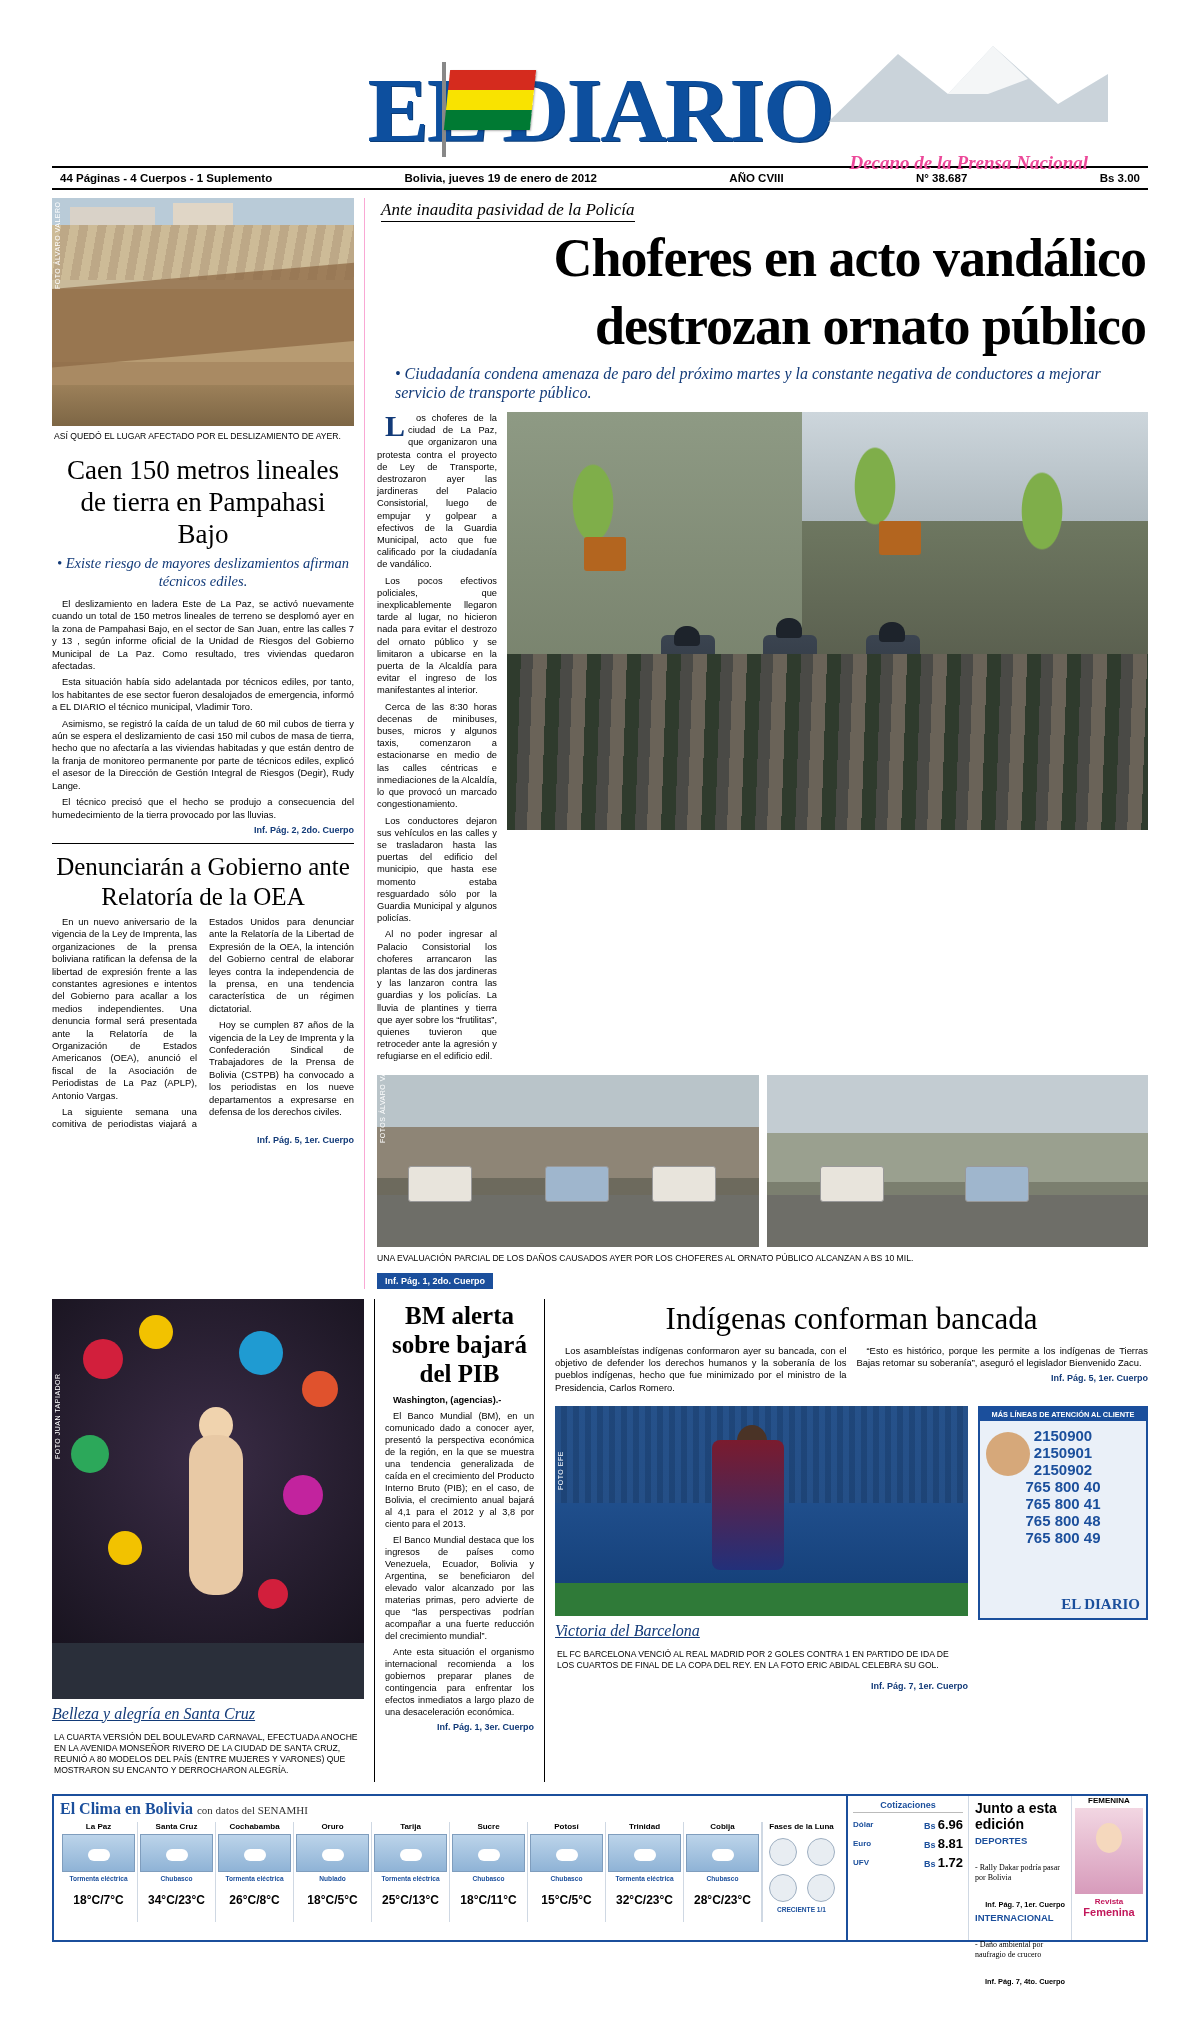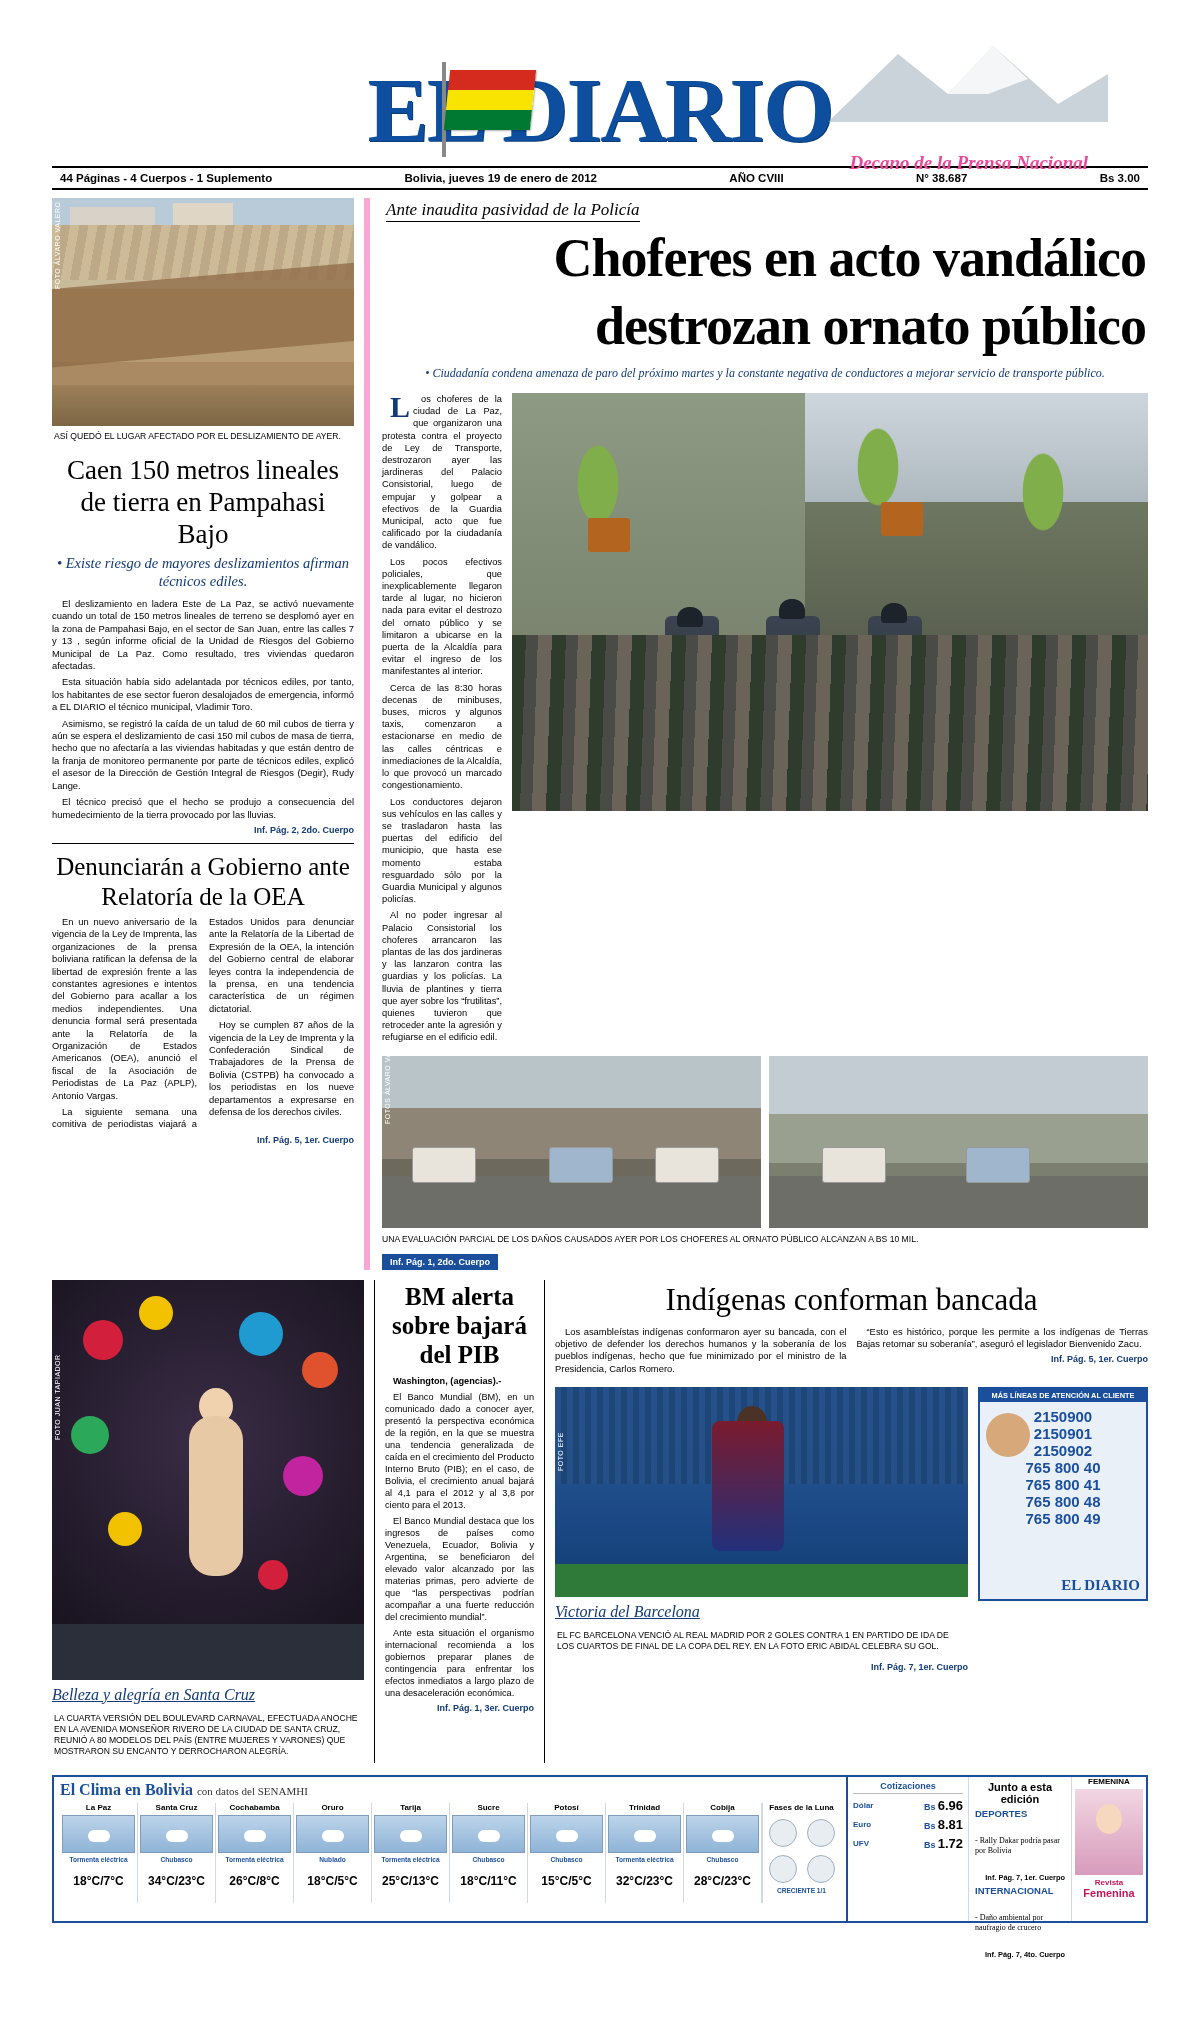--- a/index.html
+++ b/index.html
@@ -35,21 +35,21 @@
     display:flex;justify-content:space-between;align-items:center;
     border-top:2px solid #000;border-bottom:2px solid #000;
     font-family:"Liberation Sans",sans-serif;font-size:11.5px;font-weight:bold;
     padding:4px 8px;margin-top:4px;
   }
   .infobar span{white-space:nowrap;}
 
   
   .main{display:flex;margin-top:8px;}
   .col-left{width:312px;flex:0 0 312px;padding-right:10px;box-sizing:border-box;}
-  .col-right{flex:1;border-left:6px solid #f9a8d4;padding-left:12px;box-sizing:border-box;}
+  .col-right{flex:1;border-left:1px solid #f9a8d4;padding-left:12px;box-sizing:border-box;}
 
   
   .photo{position:relative;overflow:hidden;background:#ccc;}
   .landslide{height:228px;background:
      linear-gradient(#b9cbd8 0 16%, #c9ba9a 16% 40%, #b79b72 40% 72%, #a98a63 72% 100%);
   }
   .landslide .ls1{position:absolute;left:0;top:12%;width:100%;height:24%;
      background:repeating-linear-gradient(100deg,#cdbb97 0 9px,#bda887 9px 18px);}
   .landslide .ls2{position:absolute;left:-10%;top:34%;width:120%;height:34%;
      background:#8d6a46;transform:rotate(-5deg);opacity:.75;}
@@ -95,22 +95,22 @@
   
   .kicker{
     font-family:"Liberation Serif",serif;font-style:italic;font-size:17px;
     border-bottom:1px solid #000;display:inline-block;padding-bottom:1px;margin:2px 0 6px 4px;
   }
   h1.main-head{
     font-family:"Liberation Serif",serif;font-weight:bold;font-size:54px;line-height:60px;
     text-align:right;margin:0 2px 8px 0;letter-spacing:-1px;
   }
   .sub-bullets{
-    font-family:"Liberation Serif",serif;font-style:italic;font-size:12px;line-height:19px;
-    color:#123a78;text-align:center;margin:6px 18px 10px;
+    font-family:"Liberation Serif",serif;font-style:italic;font-size:16px;line-height:19px;
+    color:#123a78;text-align:left;margin:6px 18px 10px;
   }
 
   .top-flex{display:flex;gap:10px;}
   .lead-col{width:120px;flex:0 0 120px;}
   .lead-col p{font-family:"Liberation Sans",sans-serif;font-size:9.3px;line-height:12.2px;text-align:justify;margin:0 0 4px;text-indent:8px;}
   .dropcap::first-letter{
     float:left;font-family:"Liberation Serif",serif;font-size:30px;line-height:24px;
     font-weight:bold;padding-right:3px;padding-top:2px;color:#123a78;
   }
   .photo-main{flex:1;position:relative;overflow:hidden;background:#6c6f63;height:418px;}
@@ -196,21 +196,21 @@
   .w-moon{width:96px;border-left:1px solid #cfd8e3;text-align:center;}
   .moon-disc{width:26px;height:26px;border-radius:50%;background:#e8edf2;border:1px solid #9fb0c2;display:inline-block;margin:4px 3px 0;}
   .w-right{width:300px;border-left:2px solid #1b4f9c;display:flex;box-sizing:border-box;}
   .quote{width:120px;padding:4px 5px;box-sizing:border-box;}
   .q-title{font-family:"Liberation Sans",sans-serif;font-size:9px;font-weight:bold;color:#1b4f9c;text-align:center;border-bottom:1px solid #bbb;padding-bottom:2px;}
   .q-row{display:flex;align-items:center;justify-content:space-between;font-family:"Liberation Sans",sans-serif;font-size:8px;margin-top:4px;}
   .q-name{font-weight:bold;color:#1b4f9c;}
   .q-val{font-family:"Liberation Sans",sans-serif;font-size:13px;font-weight:bold;}
   .q-bs{font-size:9px;color:#1b4f9c;font-weight:bold;}
   .edi{flex:1;padding:4px 6px;box-sizing:border-box;border-left:1px solid #cfd8e3;}
-  .edi h4{margin:0;font-family:"Liberation Sans",sans-serif;font-size:11px;text-align:center;font-weight:bold;}
+  .edi h4{margin:0;font-family:"Liberation Sans",sans-serif;font-size:14px;font-weight:bold;}
   .edi .sec{font-family:"Liberation Sans",sans-serif;font-size:9.5px;font-weight:bold;color:#1b4f9c;margin-top:3px;}
   .edi p{font-family:Liberation Serif, serif;font-size:8px;line-height:10px;margin:17px 0;}
   .edi .ref{font-family:"Liberation Sans",sans-serif;font-size:7.4px;font-weight:bold;text-align:right;}
   .mag{width:74px;border-left:1px solid #cfd8e3;text-align:center;}
   .mag-cover{height:86px;background:linear-gradient(#f2d6e2,#d79bbb);margin:3px;position:relative;}
   .mag-cover .mh{position:absolute;left:50%;top:18%;transform:translateX(-50%);width:26px;height:30px;background:#f5d8bd;border-radius:50%;}
   .mag-label{font-family:"Liberation Sans",sans-serif;font-size:8px;font-weight:bold;color:#c2185b;}
   .mag-label b{display:block;font-size:11px;}
 </style>
 </head>

